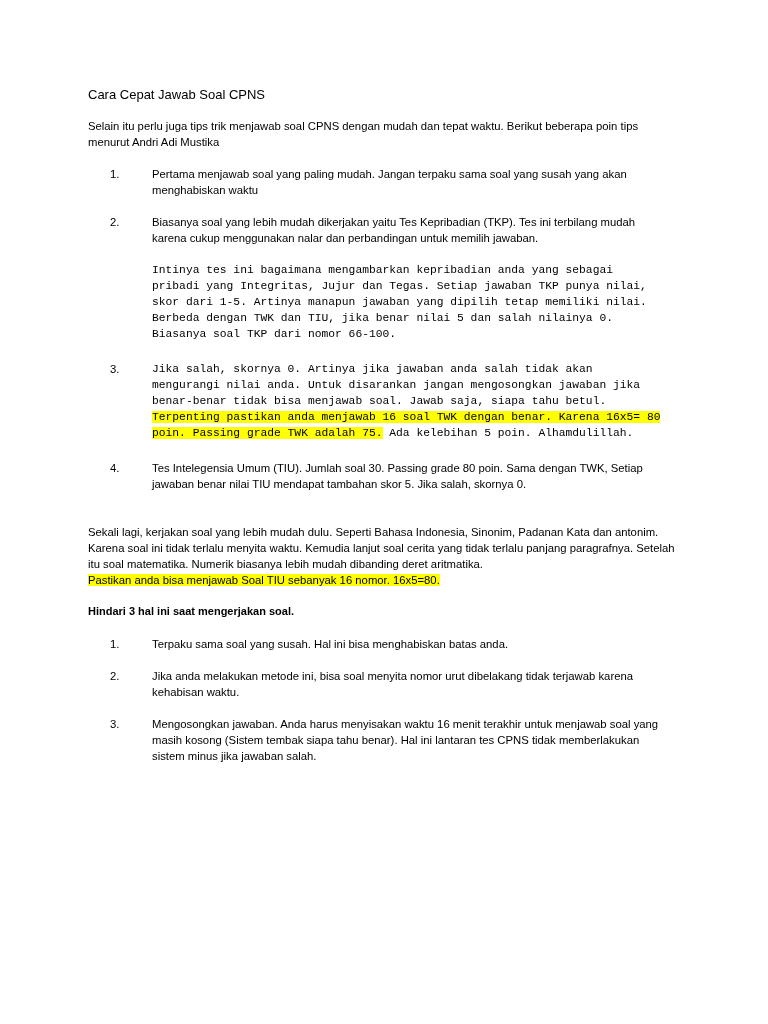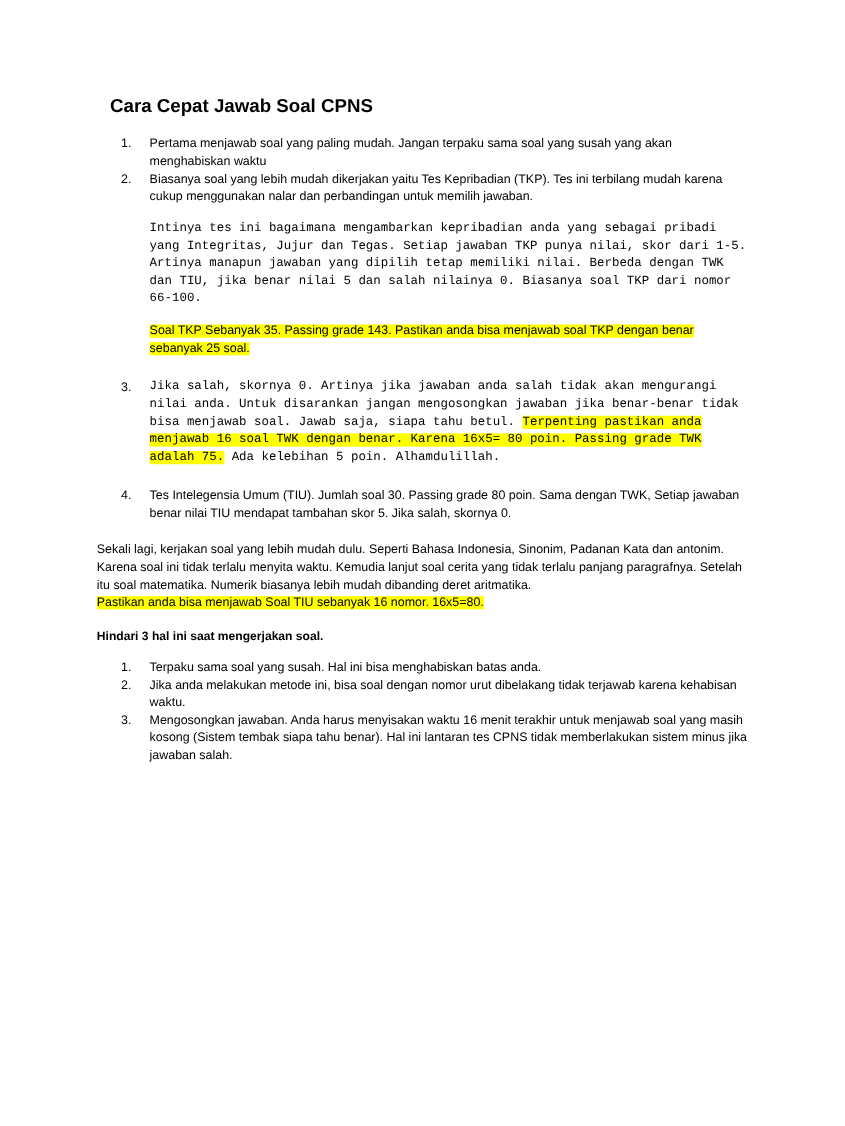--- a/index.html
+++ b/index.html
@@ -16,24 +16,24 @@
   }
   .page {
     position: relative;
     width: 768px;
     height: 1024px;
     background: #ffffff;
     box-sizing: border-box;
     padding: 86px 88px 0 88px;
   }
   .doc-title {
-    font-size: 17px;
-    font-weight: bold;
+    font-size: 13px;
+    font-weight: normal;
     line-height: 1.35;
-    margin: 0 0 14px 12px;
+    margin: 0 0 14px 0;
   }
   p.para {
     font-size: 11.3px;
     line-height: 1.42;
     margin: 0 0 0 0;
     text-align: left;
   }
   .section-head {
     font-size: 11px;
     font-weight: bold;
@@ -54,52 +54,52 @@
   }
   ol.numlist > li .num {
     position: absolute;
     left: 22px;
     top: 0;
     width: 22px;
     text-align: left;
     font-size: 11.3px;
   }
   .li-body > div {
-    margin: 0;
+    margin: 16px;
   }
   .li-sub {
     margin-top: 13px !important;
     font-family: Liberation Mono, monospace;
   }
   .hl {
     background: #ffff00;
   }
   .gap-16 { height: 16px; }
 </style>
 </head>
 <body>
 
 <div class="page">
 
   <div class="doc-title">Cara Cepat Jawab Soal CPNS</div>
 
+  <p class="para">Selain itu perlu juga tips trik menjawab soal CPNS dengan mudah dan tepat waktu. Berikut beberapa poin tips menurut Andri Adi Mustika</p>
 
   <ol class="numlist">
     <li>
       <span class="num">1.</span>
       <div class="li-body">
         <div>Pertama menjawab soal yang paling mudah. Jangan terpaku sama soal yang susah yang akan menghabiskan waktu</div>
       </div>
     </li>
     <li style="margin-top:0;">
       <span class="num">2.</span>
       <div class="li-body">
         <div>Biasanya soal yang lebih mudah dikerjakan yaitu Tes Kepribadian (TKP). Tes ini terbilang mudah karena cukup menggunakan nalar dan perbandingan untuk memilih jawaban.</div>
         <div class="li-sub">Intinya tes ini bagaimana mengambarkan kepribadian anda yang sebagai pribadi yang Integritas, Jujur dan Tegas. Setiap jawaban TKP punya nilai, skor dari 1-5. Artinya manapun jawaban yang dipilih tetap memiliki nilai. Berbeda dengan TWK dan TIU, jika benar nilai 5 dan salah nilainya 0. Biasanya soal TKP dari nomor 66-100.</div>
-        <div style="margin-top:13px;"><span class="hl">Soal TKP Sebanyak 35. Passing grade 143. Pastikan anda bisa menjawab soal TKP dengan benar sebanyak 25 soal.</span></div>
       </div>
     </li>
     <li style="margin-top:19px;">
       <span class="num">3.</span>
       <div class="li-body">
         <div class="li-sub"><span>Jika salah, skornya 0. Artinya jika jawaban anda salah tidak akan mengurangi nilai anda. Untuk disarankan jangan mengosongkan jawaban jika benar-benar tidak bisa menjawab soal. Jawab saja, siapa tahu betul.</span> <span class="hl">Terpenting pastikan anda menjawab 16 soal TWK dengan benar. Karena 16x5= 80 poin. Passing grade TWK adalah 75.</span><span> Ada kelebihan 5 poin. Alhamdulillah.</span></div>
       </div>
     </li>
     <li style="margin-top:19px;">
       <span class="num">4.</span>
@@ -119,21 +119,21 @@
   <ol class="numlist">
     <li>
       <span class="num">1.</span>
       <div class="li-body">
         <div>Terpaku sama soal yang susah. Hal ini bisa menghabiskan batas anda.</div>
       </div>
     </li>
     <li>
       <span class="num">2.</span>
       <div class="li-body">
-        <div>Jika anda melakukan metode ini, bisa soal dengan nomor urut dibelakang tidak terjawab karena kehabisan waktu.</div>
+        <div>Jika anda melakukan metode ini, bisa soal menyita nomor urut dibelakang tidak terjawab karena kehabisan waktu.</div>
       </div>
     </li>
     <li>
       <span class="num">3.</span>
       <div class="li-body">
         <div>Mengosongkan jawaban. Anda harus menyisakan waktu 16 menit terakhir untuk menjawab soal yang masih kosong (Sistem tembak siapa tahu benar). Hal ini lantaran tes CPNS tidak memberlakukan sistem minus jika jawaban salah.</div>
       </div>
     </li>
   </ol>
 

